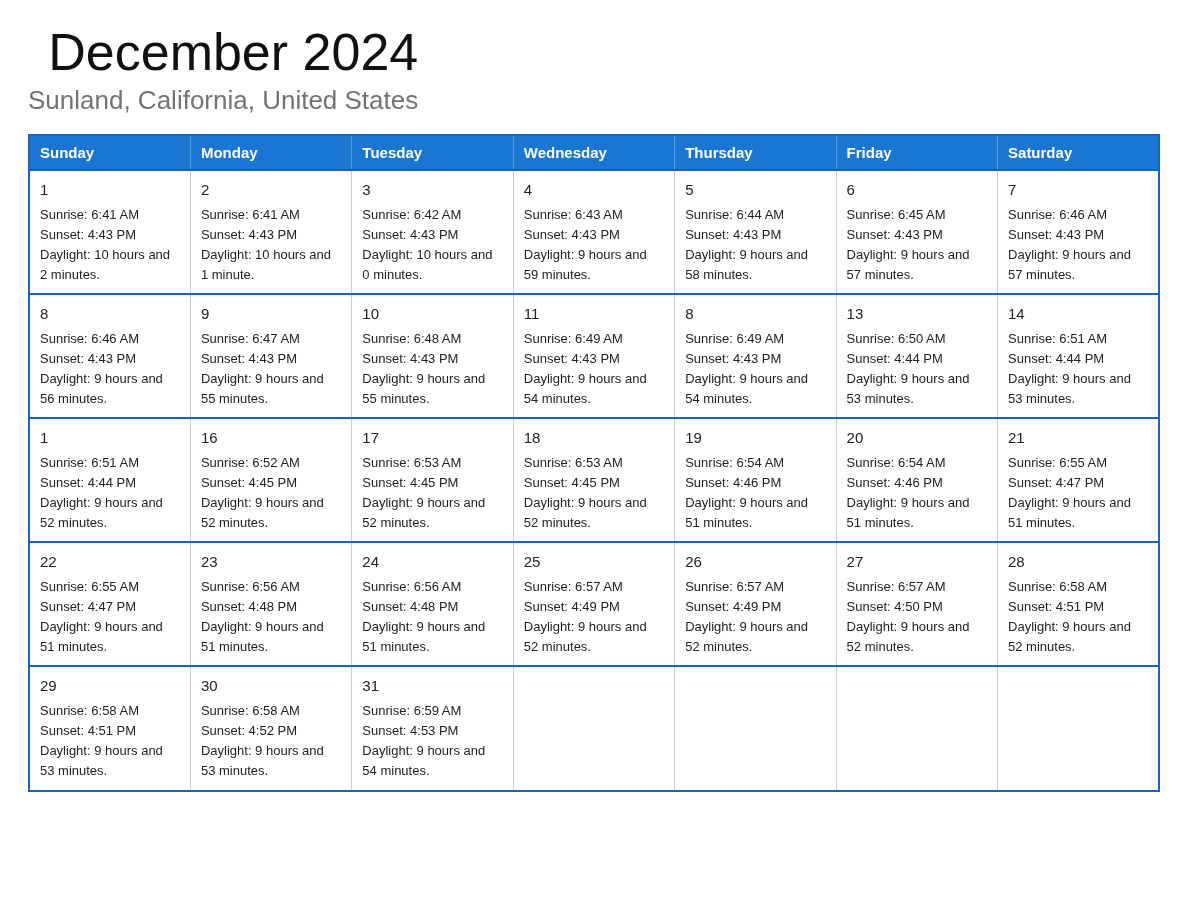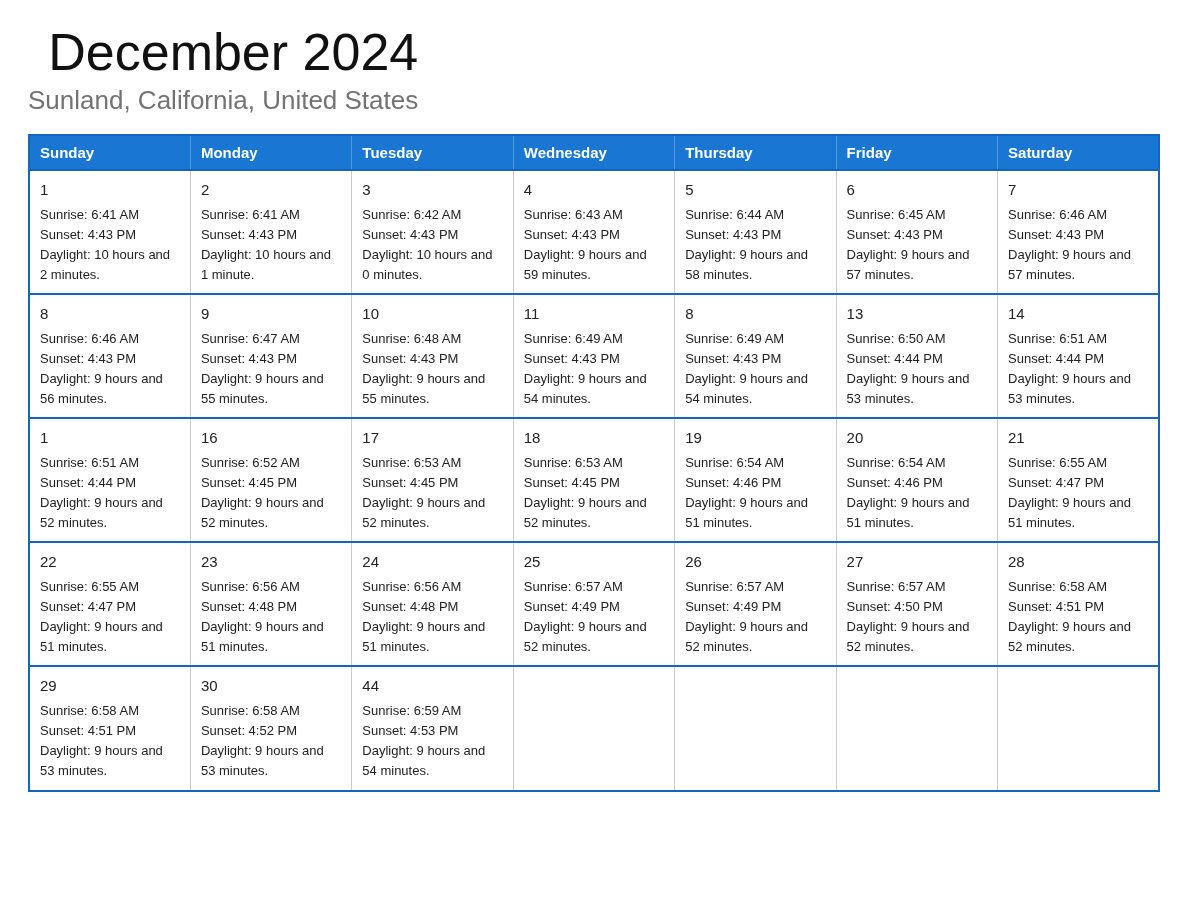--- a/index.html
+++ b/index.html
@@ -285,21 +285,21 @@
         <tr>
           <td>
           <span class="day-number">29</span>
           <span class="day-info">Sunrise: 6:58 AM<br>Sunset: 4:51 PM<br>Daylight: 9 hours and 53 minutes.</span>
         </td>
           <td>
           <span class="day-number">30</span>
           <span class="day-info">Sunrise: 6:58 AM<br>Sunset: 4:52 PM<br>Daylight: 9 hours and 53 minutes.</span>
         </td>
           <td>
-          <span class="day-number">44</span>
+          <span class="day-number">31</span>
           <span class="day-info">Sunrise: 6:59 AM<br>Sunset: 4:53 PM<br>Daylight: 9 hours and 54 minutes.</span>
         </td>
           <td class="empty-cell"></td>
           <td class="empty-cell"></td>
           <td class="empty-cell"></td>
           <td class="empty-cell"></td>
         </tr>
       </tbody>
   </table>
 </div>

